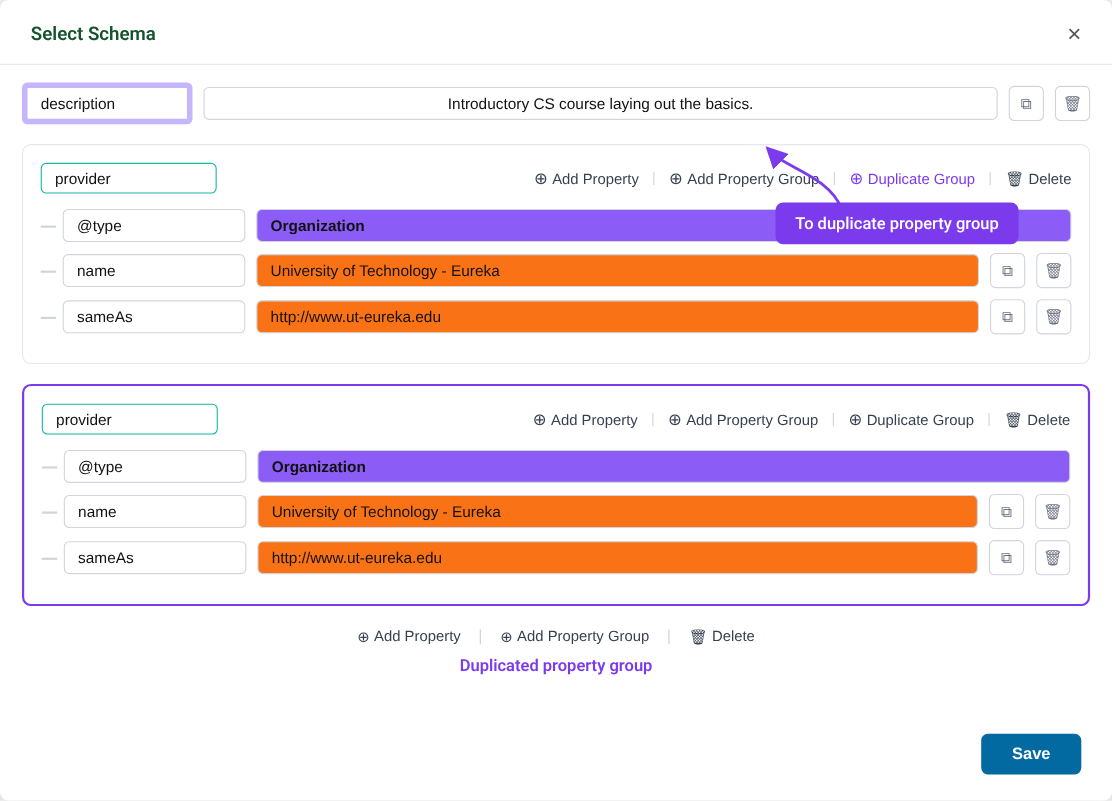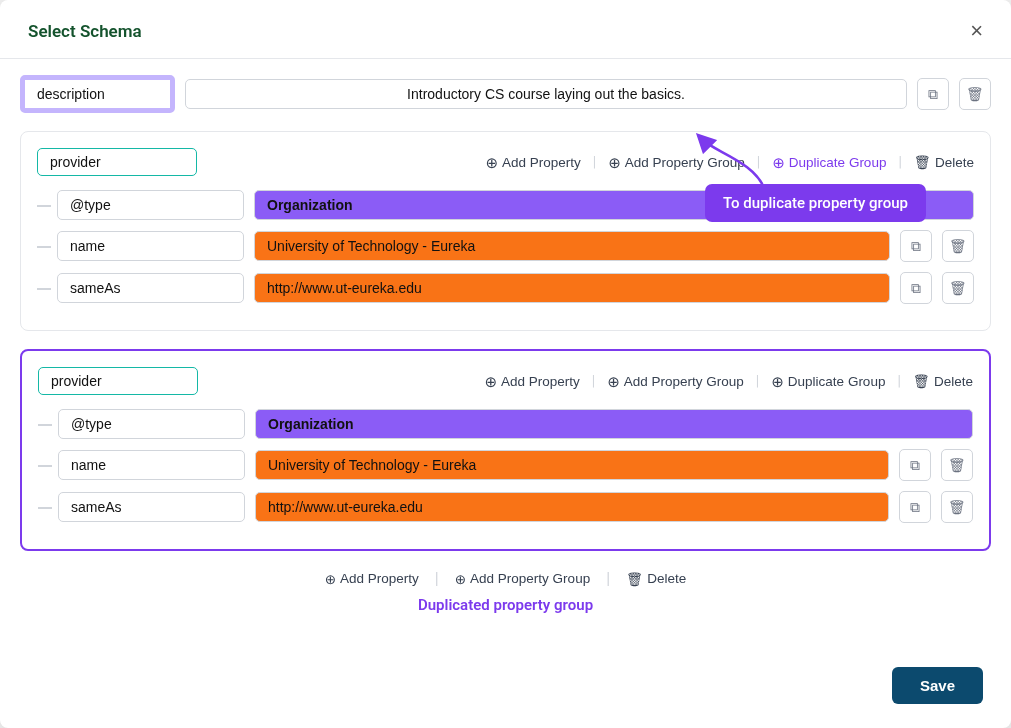--- a/index.html
+++ b/index.html
@@ -117,21 +117,21 @@
       position: absolute;
       left: 0;
       top: 50%;
     }
     .property-key-input {
       border: 1px solid #d1d5db;
       border-radius: 5px;
       padding: 6px 12px;
       font-size: 14px;
       color: #111;
-      width: 187px;
+      width: 166px;
       outline: none;
       background: #fff;
     }
     .property-value-input {
       border: 1px solid #d1d5db;
       border-radius: 5px;
       padding: 6px 12px;
       font-size: 14px;
       color: #111;
       flex: 1;
@@ -227,21 +227,21 @@
       font-weight: 600;
       text-align: center;
       margin-top: 8px;
     }
     .modal-footer {
       display: flex;
       justify-content: flex-end;
       padding: 12px 28px 0 28px;
     }
     .save-btn {
-      background: #0c4a6e;
+      background: #0369a1;
       color: #fff;
       border: none;
       border-radius: 6px;
       padding: 10px 28px;
       font-size: 15px;
       font-weight: 600;
       cursor: pointer;
     }
   </style>
 </head>

